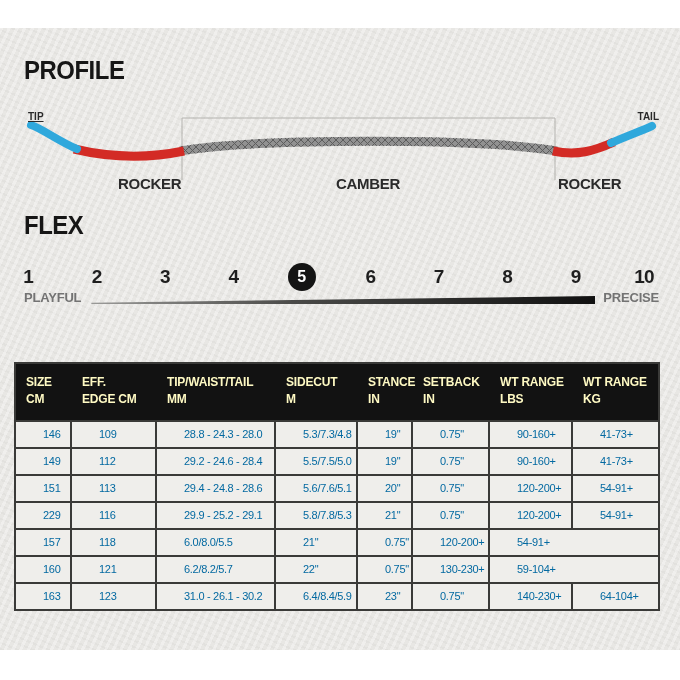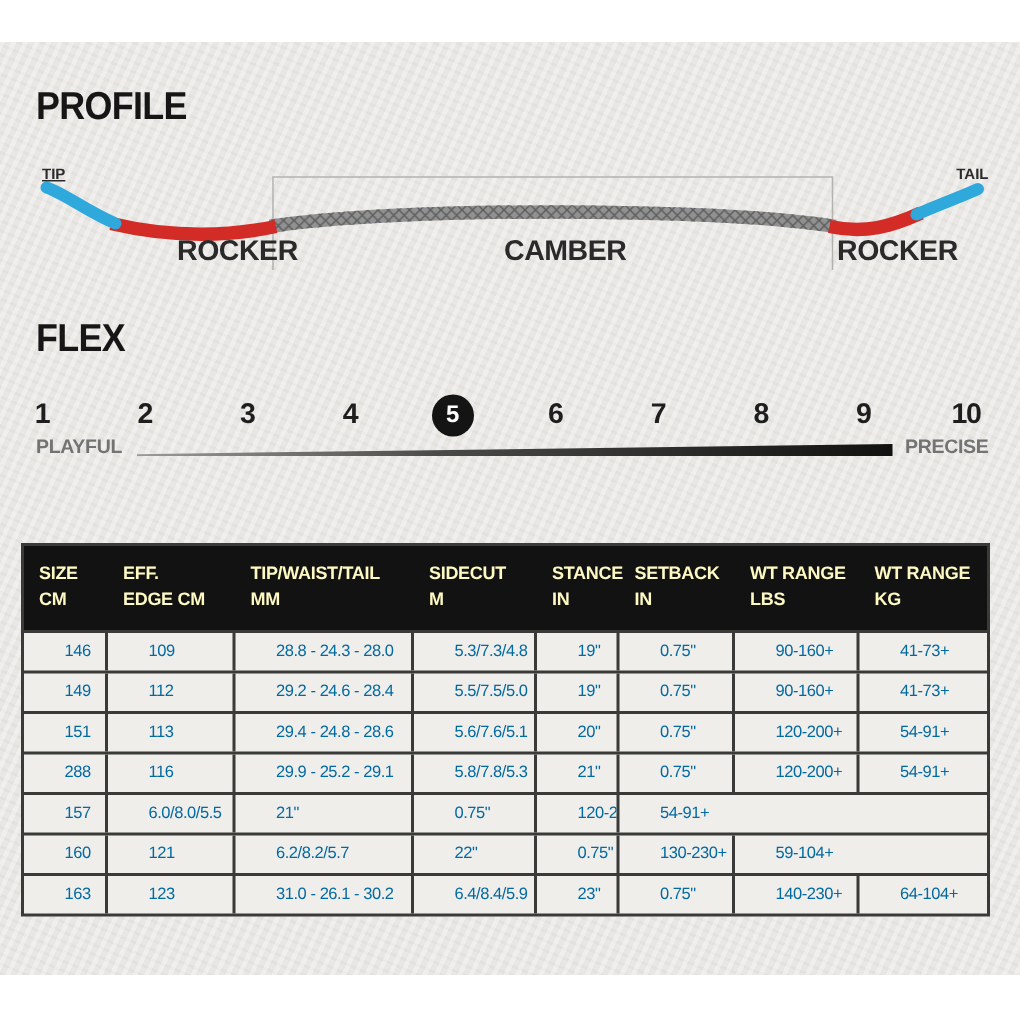--- a/index.html
+++ b/index.html
@@ -20,21 +20,21 @@
   }
   #profile-heading { top:55px; }
   #flex-heading { top:210px; }
 
   
   .diagram-svg { position:absolute; left:0; top:105px; }
   .diag-label { position:absolute; font-weight:bold; color:#2a2a2a; }
   .tiny-label { font-size:10px; top:111px; letter-spacing:0; }
   #tip-label { left:28px;text-decoration:underline; }
   #tail-label { right:21px; }
-  .zone-label { font-size:19px; top:157px; letter-spacing:-0.3px; }
+  .zone-label { font-size:15px; top:175px; letter-spacing:-0.3px; }
   #rocker-left-label  { left:118px; }
   #camber-label       { left:336px; }
   #rocker-right-label { left:558px; }
 
   
   .flex-scale {
     position:absolute; left:14px; top:263px; width:644px; height:28px;
     display:flex; justify-content:space-between; align-items:center;
   }
   .flex-num {
@@ -176,31 +176,32 @@
           <div class="td">151</div>
           <div class="td">113</div>
           <div class="td">29.4 - 24.8 - 28.6</div>
           <div class="td">5.6/7.6/5.1</div>
           <div class="td">20"</div>
           <div class="td">0.75"</div>
           <div class="td">120-200+</div>
           <div class="td">54-91+</div>
         </div>
         <div class="trow">
-          <div class="td">288</div>
+          <div class="td">229</div>
           <div class="td">116</div>
           <div class="td">29.9 - 25.2 - 29.1</div>
           <div class="td">5.8/7.8/5.3</div>
           <div class="td">21"</div>
           <div class="td">0.75"</div>
           <div class="td">120-200+</div>
           <div class="td">54-91+</div>
         </div>
         <div class="trow">
           <div class="td">157</div>
+          <div class="td">118</div>
           <div class="td">6.0/8.0/5.5</div>
           <div class="td">21"</div>
           <div class="td">0.75"</div>
           <div class="td">120-200+</div>
           <div class="td">54-91+</div>
         </div>
         <div class="trow">
           <div class="td">160</div>
           <div class="td">121</div>
           <div class="td">6.2/8.2/5.7</div>

